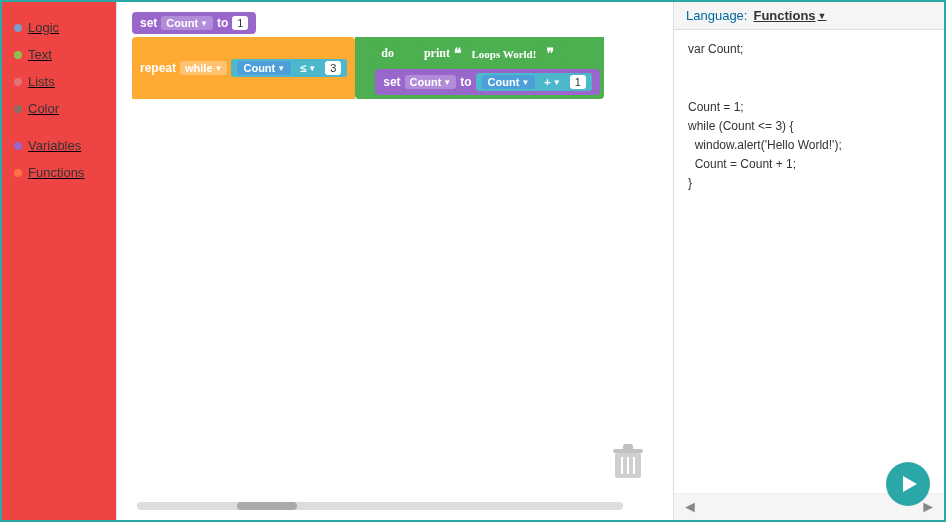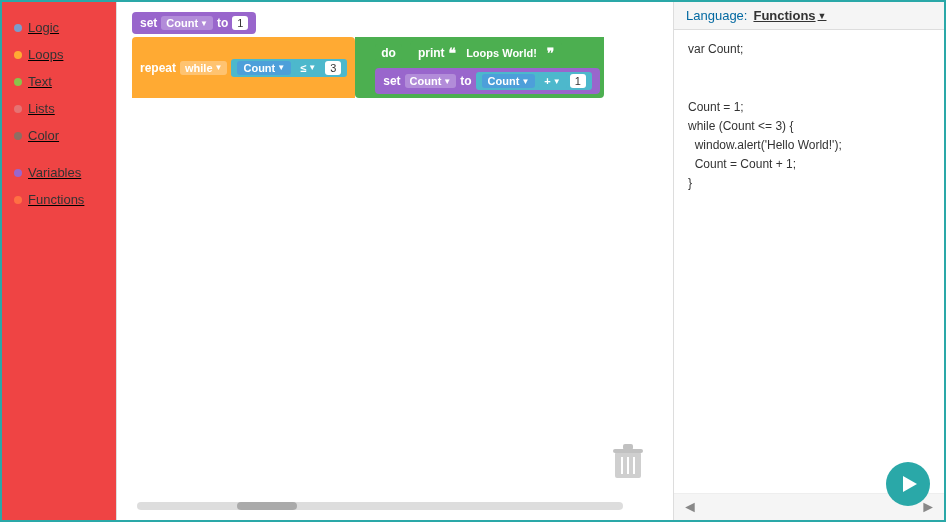--- a/index.html
+++ b/index.html
@@ -335,21 +335,22 @@
       flex-direction: column;
       gap: 3px;
       background: #4caf50;
       padding: 4px 4px 4px 20px;
       border-radius: 0 0 4px 4px;
     }
 
     .do-label-row {
       display: flex;
       align-items: center;
-      gap: 8px;
+      gap: 16px;
+      font-family: Liberation Serif, serif;
     }
 
     .do-label {
       background: #4caf50;
       color: white;
       font-size: 12px;
       font-weight: bold;
       padding: 2px 6px;
       border-radius: 3px;
     }
@@ -361,24 +362,20 @@
   </style>
 </head>
 <body>
 
 <div class="main-container">
 
   <div class="sidebar">
     <div class="sidebar-item">
       <span class="color-dot" style="background:#7c9cca;"></span>
       <span>Logic</span>
-    </div>
-    <div class="sidebar-item">
-      <span class="color-dot" style="background:#ffaa33;"></span>
-      <span>Loops</span>
     </div>
     <div class="sidebar-item">
       <span class="color-dot" style="background:#8bc34a;"></span>
       <span>Text</span>
     </div>
     <div class="sidebar-item">
       <span class="color-dot" style="background:#e57373;"></span>
       <span>Lists</span>
     </div>
     <div class="sidebar-item">

